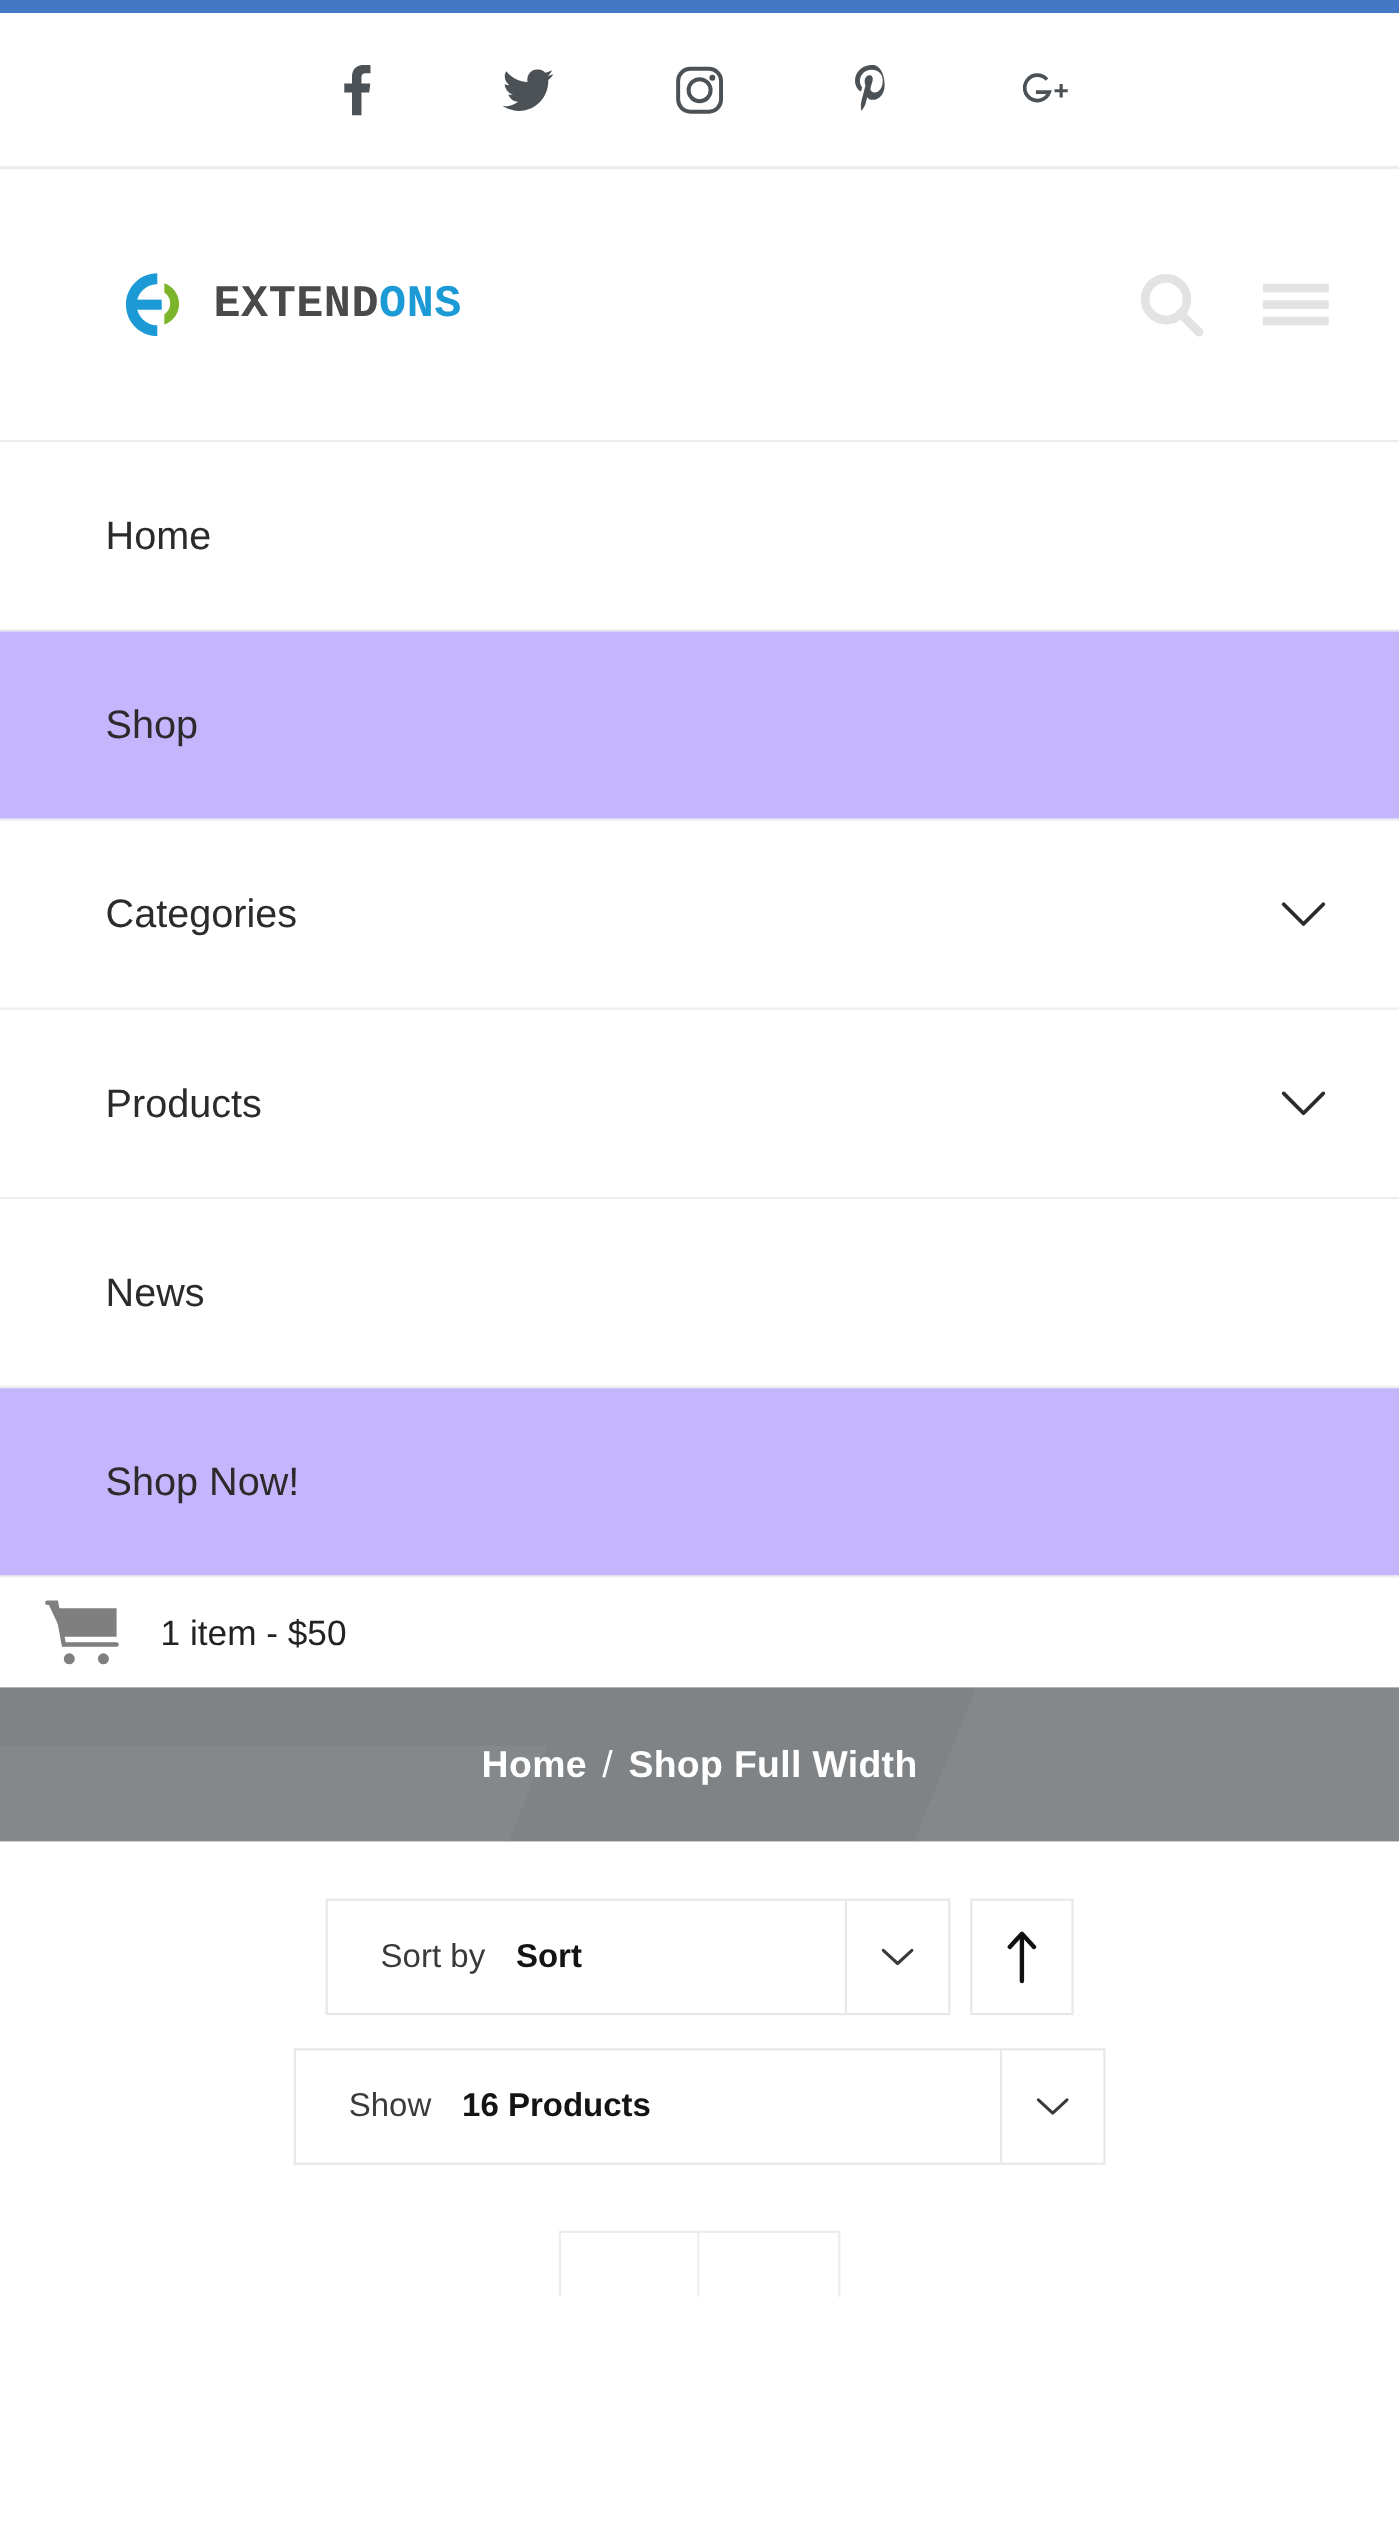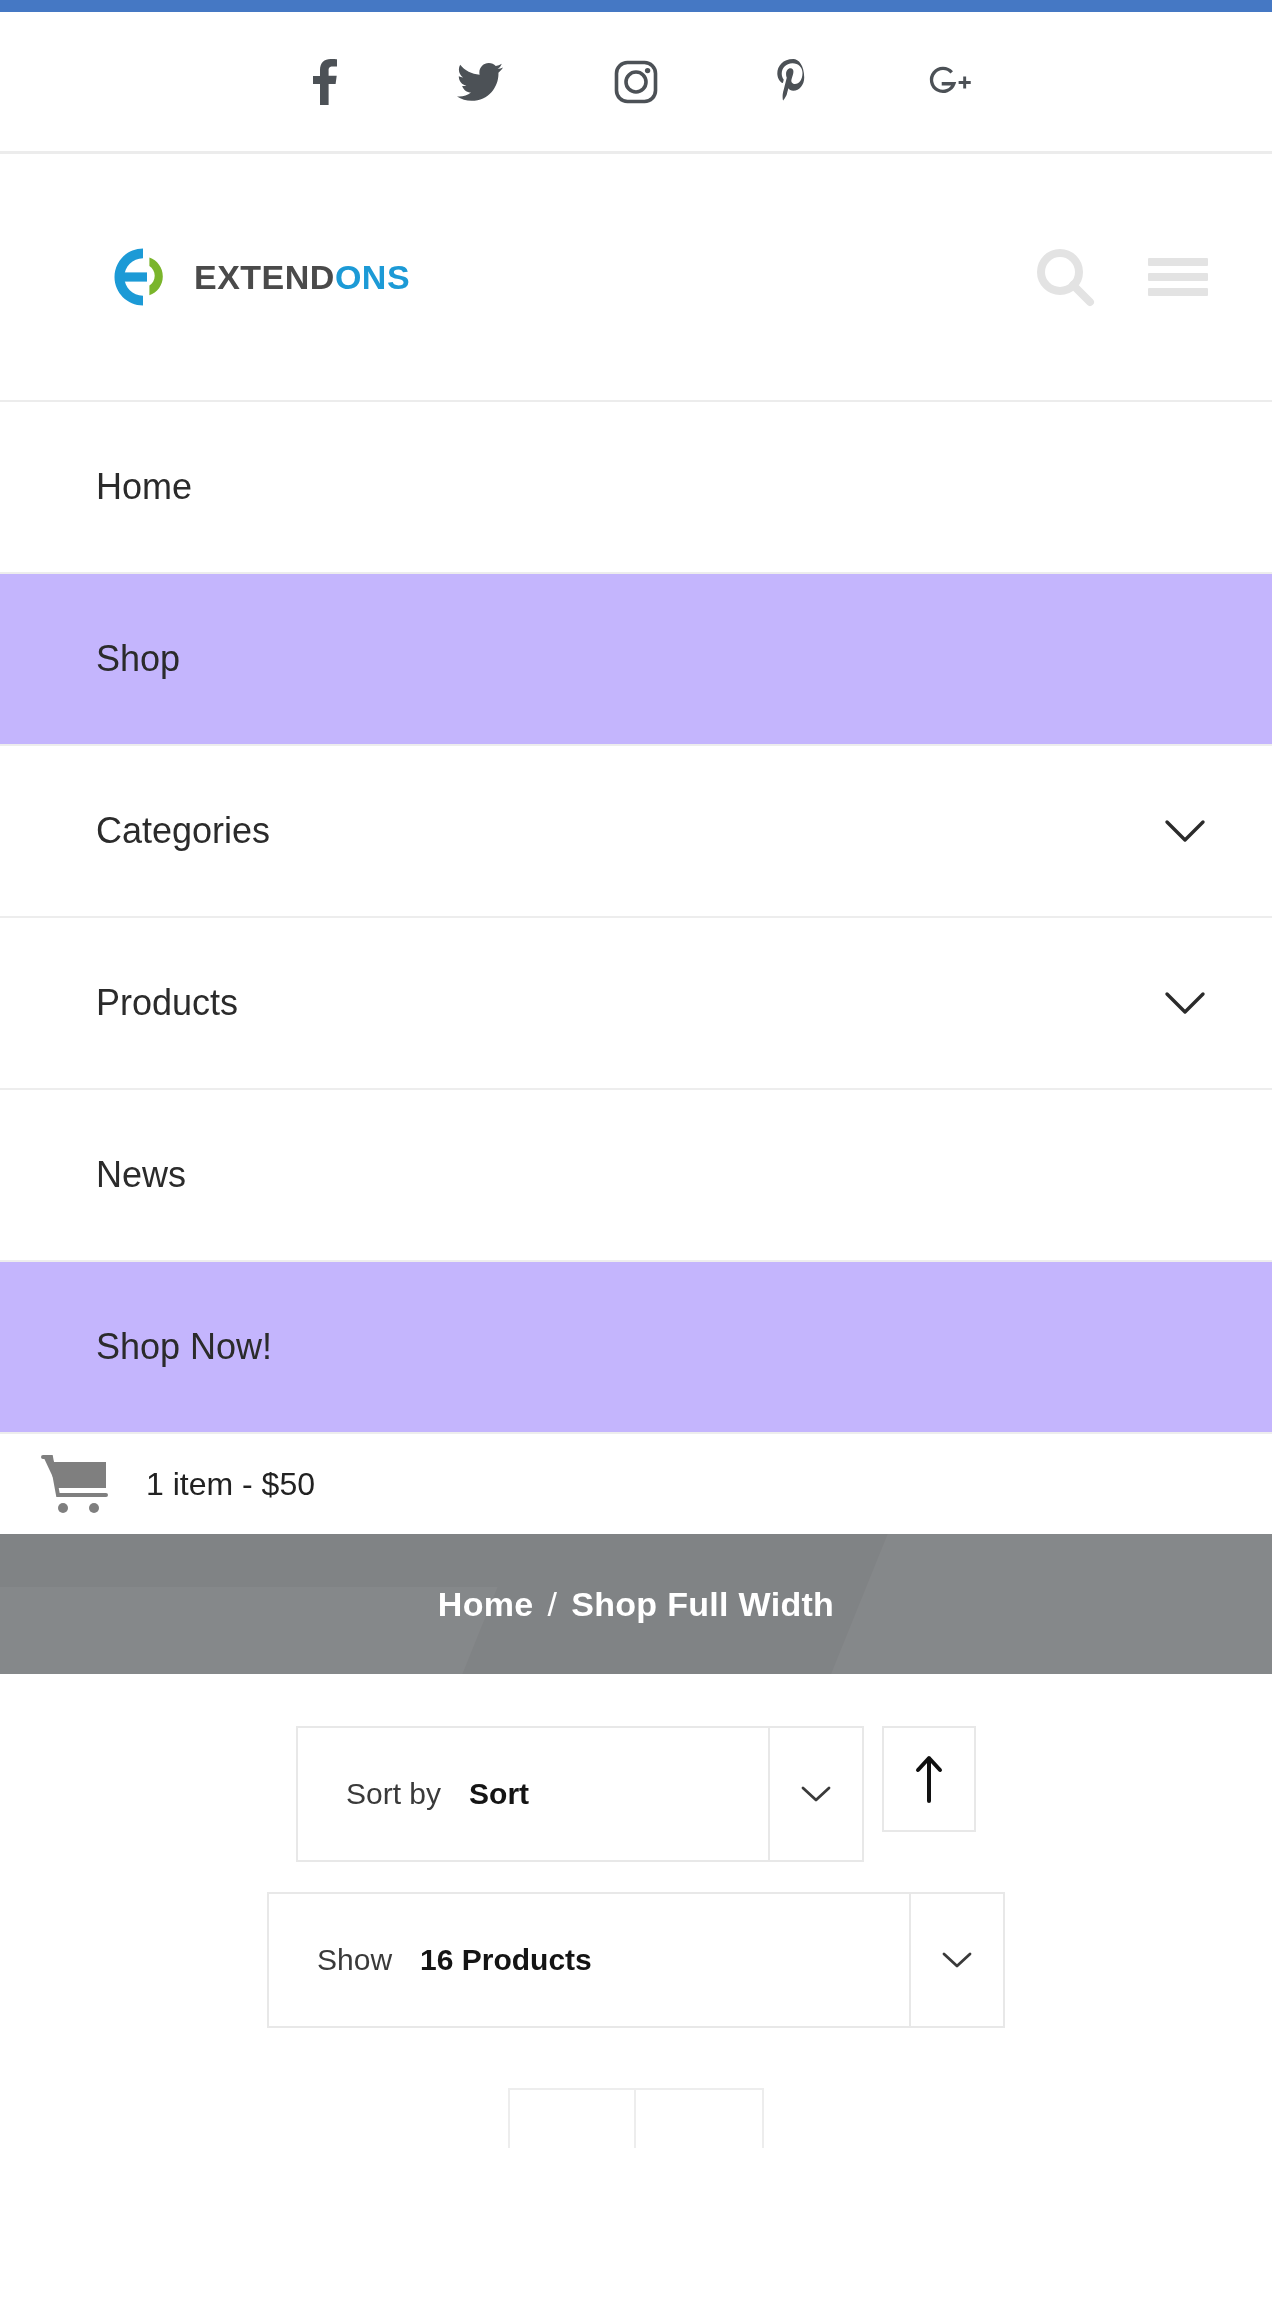--- a/index.html
+++ b/index.html
@@ -64,25 +64,26 @@
     border-bottom: 2px solid #ececec;
   }
   .brand {
     display: flex;
     align-items: center;
     gap: 18px;
     cursor: pointer;
   }
   .brand-mark { width: 66px; height: 66px; flex: none; }
   .brand-text {
-    font-size: 34px;
+    font-size: 41px;
     font-weight: bold;
     letter-spacing: 0.5px;
     line-height: 1;
     white-space: nowrap;
+    font-family: Liberation Mono, monospace;
   }
   .brand-text .t1 { color: #4a4a4a; }
   .brand-text .t2 { color: #1c9ad6; }
 
   .header-tools {
     display: flex;
     align-items: center;
     gap: 52px;
   }
   .tool-btn {
@@ -215,21 +216,21 @@
   .control-group {
     display: flex;
     align-items: stretch;
     gap: 18px;
   }
   .control-box {
     display: flex;
     align-items: stretch;
     border: 2px solid #e8e8e8;
     background: #ffffff;
-    height: 136px;
+    height: 106px;
   }
   .control-main {
     display: flex;
     align-items: center;
     gap: 28px;
     padding: 0 34px 0 48px;
     cursor: pointer;
     min-width: 470px;
   }
   .control-main.wide { min-width: 640px; }

